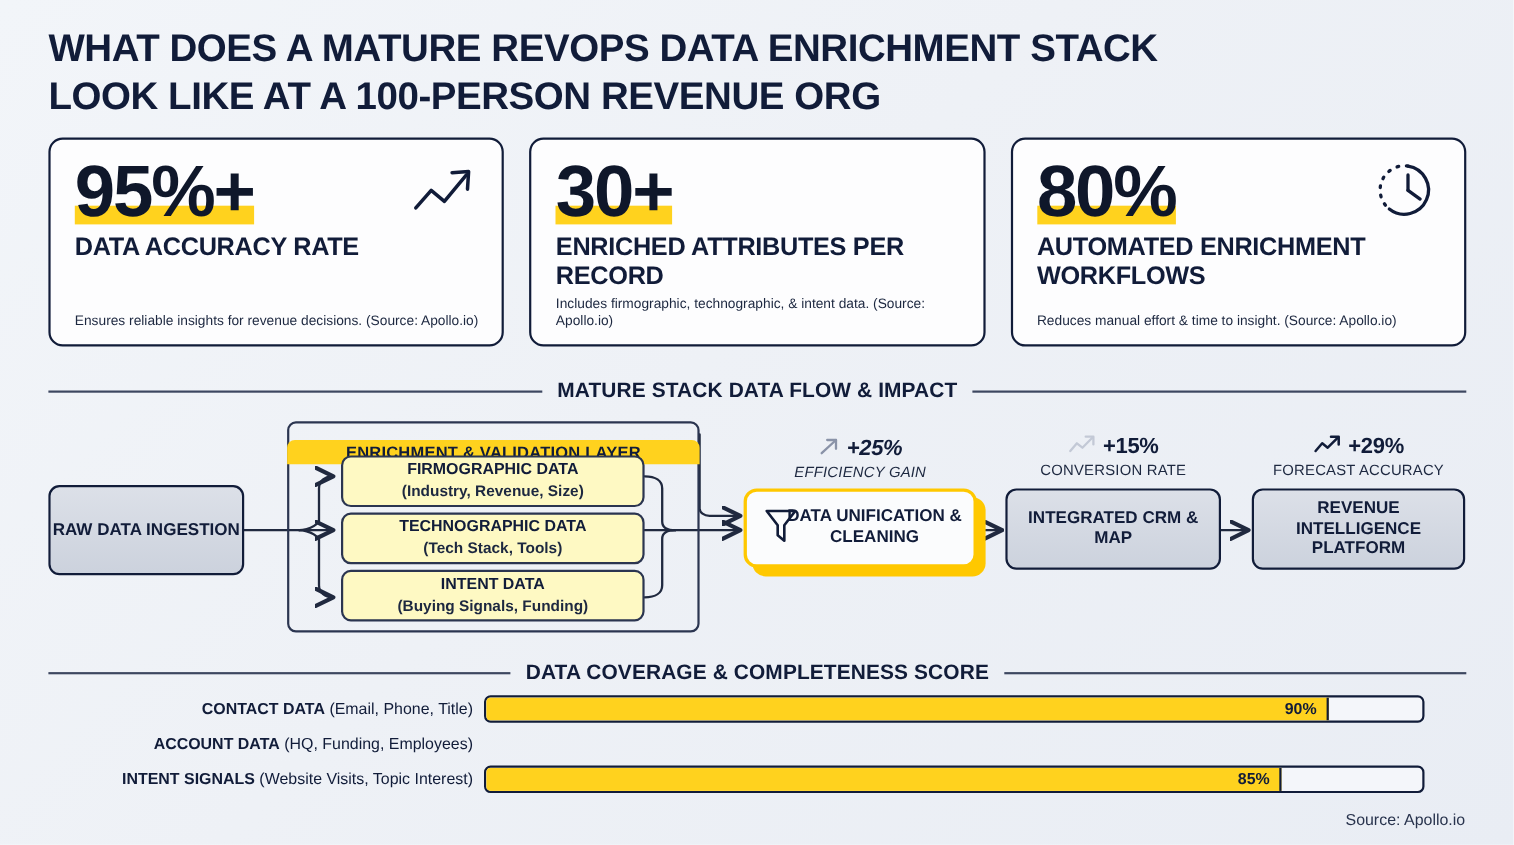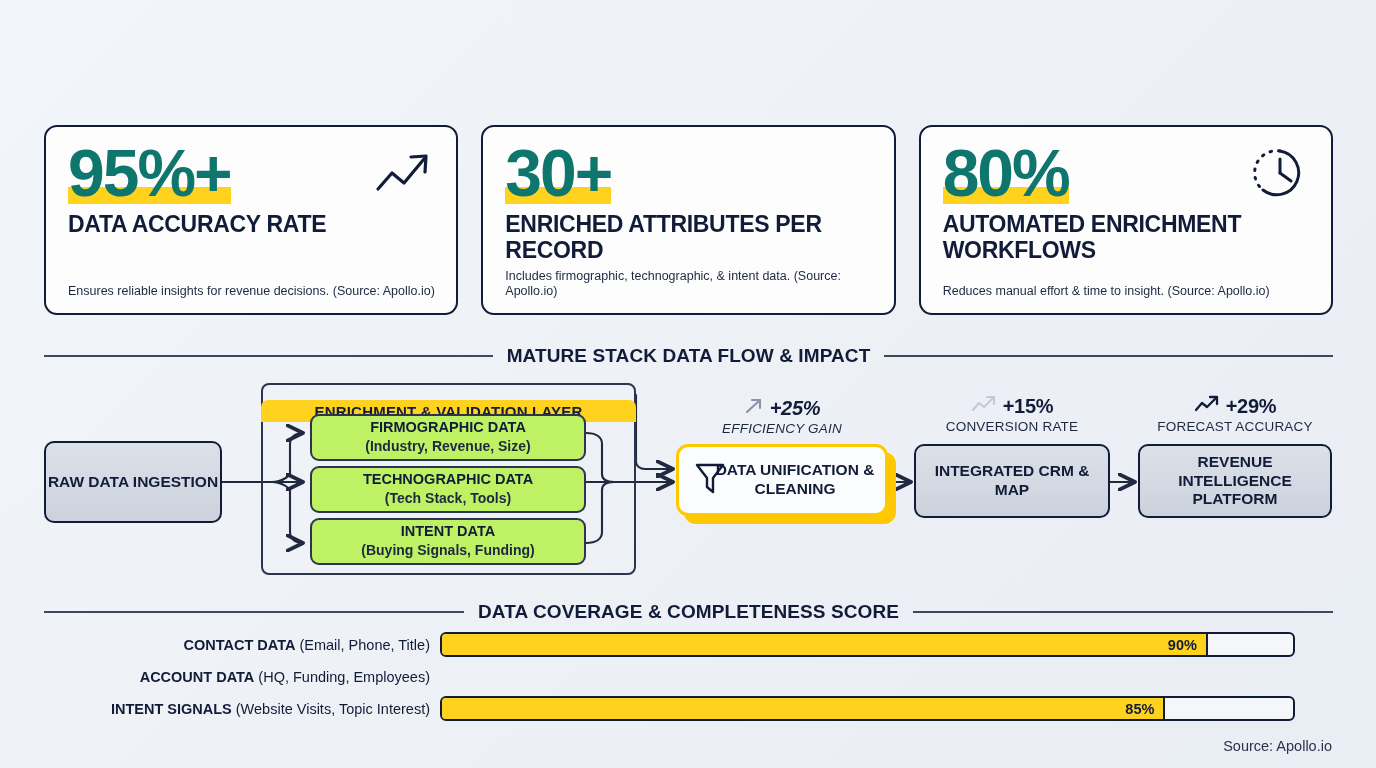--- a/index.html
+++ b/index.html
@@ -53,21 +53,21 @@
     overflow: hidden;
   }
   .bignum-wrap { position: relative; display: inline-block; }
   .bignum {
     position: relative;
     z-index: 2;
     font-size: 66px;
     font-weight: bold;
     line-height: 0.98;
     letter-spacing: -2px;
-    color: #0f766e;
+    color: #0f172a;
     display: block;
   }
   .hl {
     position: absolute;
     left: 0;
     bottom: 2px;
     height: 17px;
     background: #ffd21e;
     z-index: 1;
   }
@@ -140,21 +140,21 @@
   .node.gray {
     background: linear-gradient(180deg, #dce0e8 0%, #ccd2dd 100%);
     font-size: 15.5px;
     line-height: 1.22;
   }
   .sub-node {
     position: absolute;
     box-sizing: border-box;
     border: 2px solid #2b3550;
     border-radius: 9px;
-    background: #bef264;
+    background: #fef9c3;
     display: flex;
     flex-direction: column;
     align-items: center;
     justify-content: center;
     text-align: center;
   }
   .sub-node .t1 {
     font-size: 14.5px;
     font-weight: bold;
     color: #111c39;
@@ -301,20 +301,24 @@
     font-size: 14.5px;
     color: #2a3category;
     color: #28334d;
   }
 </style>
 </head>
 <body>
 
 <div class="page">
 
+  <div class="title">
+    <span class="ln">WHAT DOES A MATURE REVOPS DATA ENRICHMENT STACK</span>
+    <span class="ln">LOOK LIKE AT A 100-PERSON REVENUE ORG</span>
+  </div>
 
   <div class="cards">
 
     <div class="card">
       <div class="bignum-wrap">
         <span class="hl" style="width: 163px;"></span>
         <span class="bignum">95%+</span>
       </div>
       <div class="card-label">DATA ACCURACY RATE</div>
       <div class="card-note">Ensures reliable insights for revenue decisions. (Source: Apollo.io)</div>

